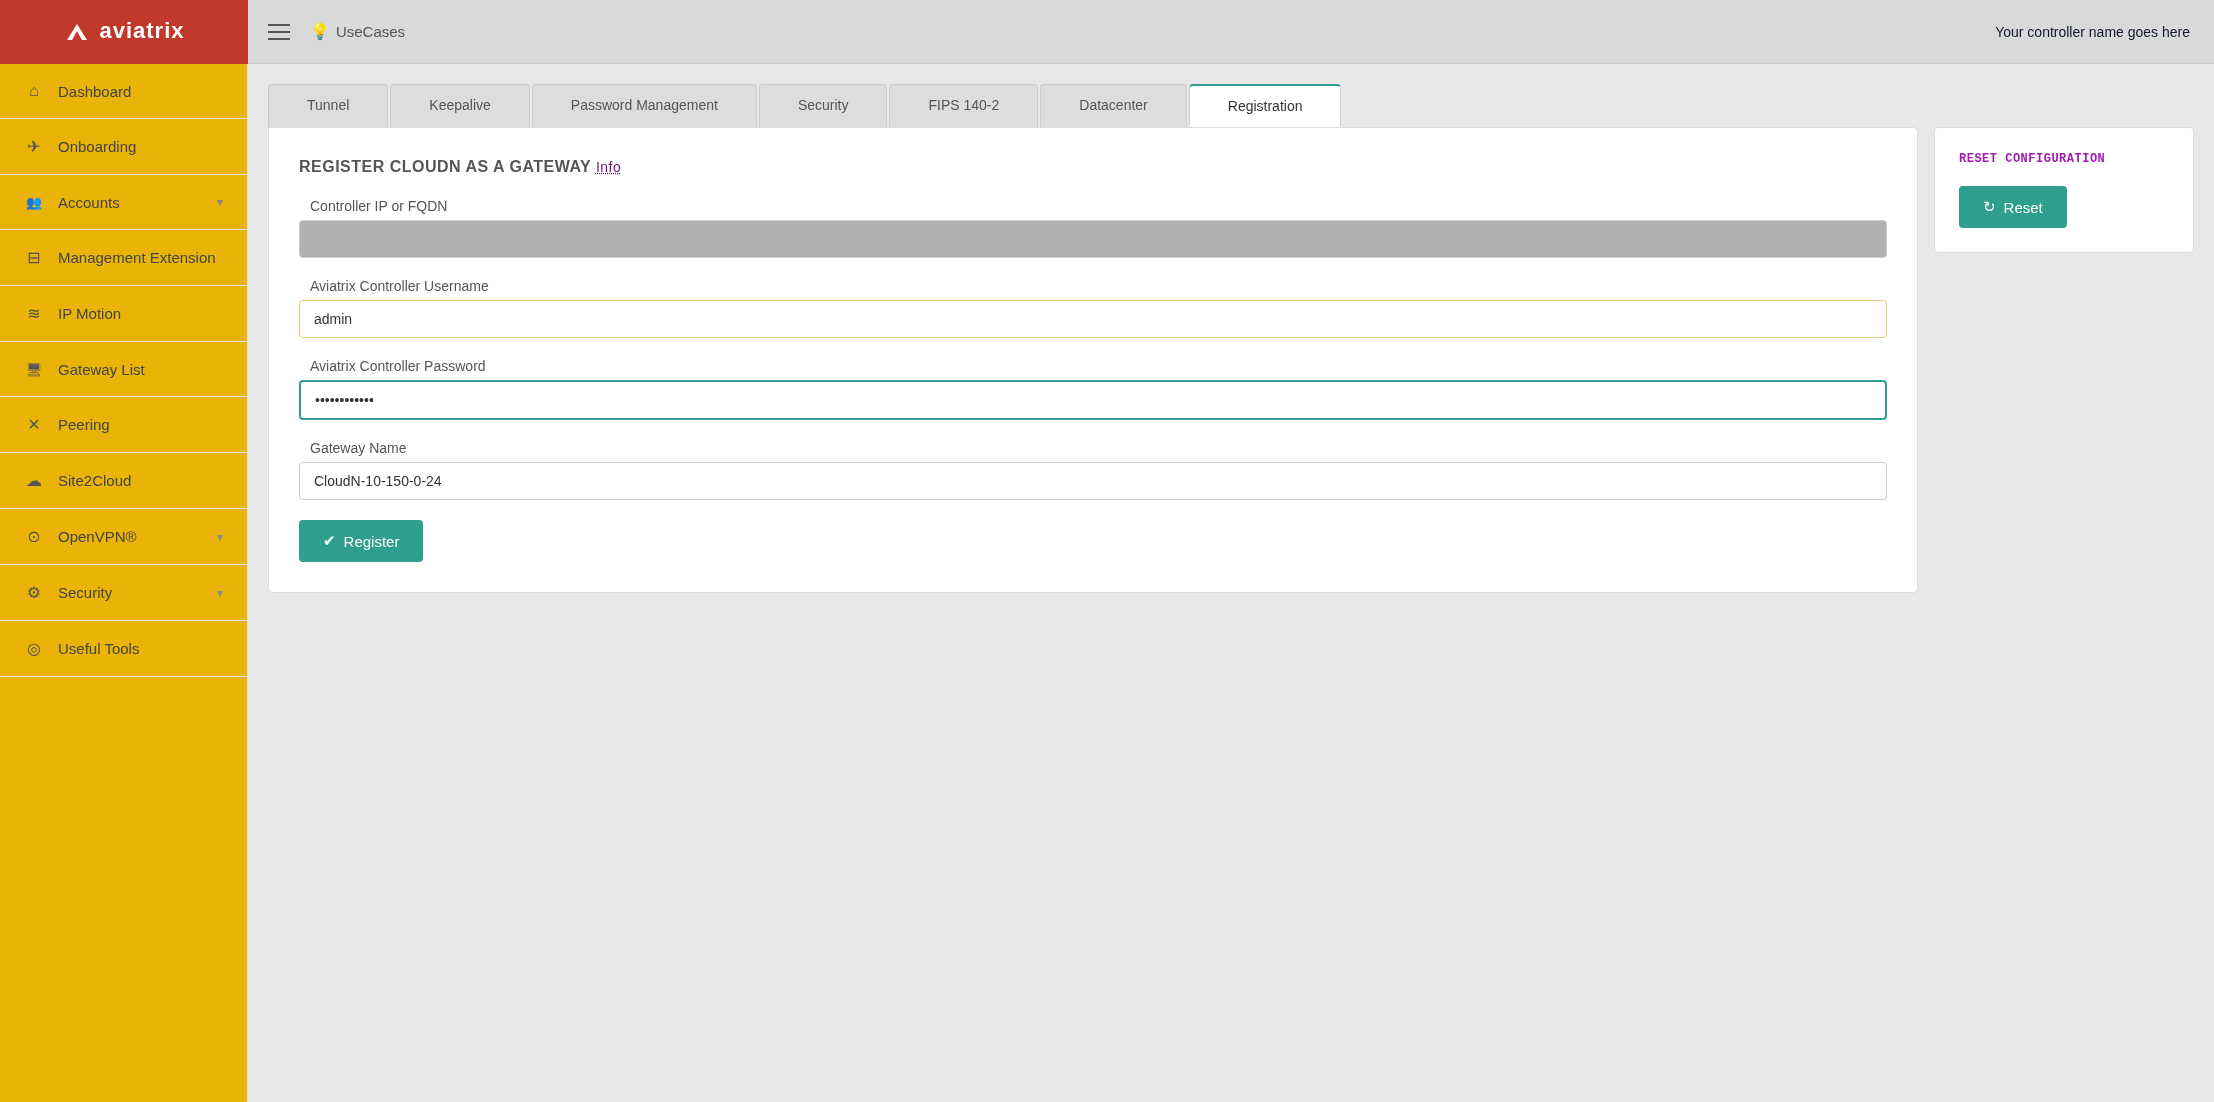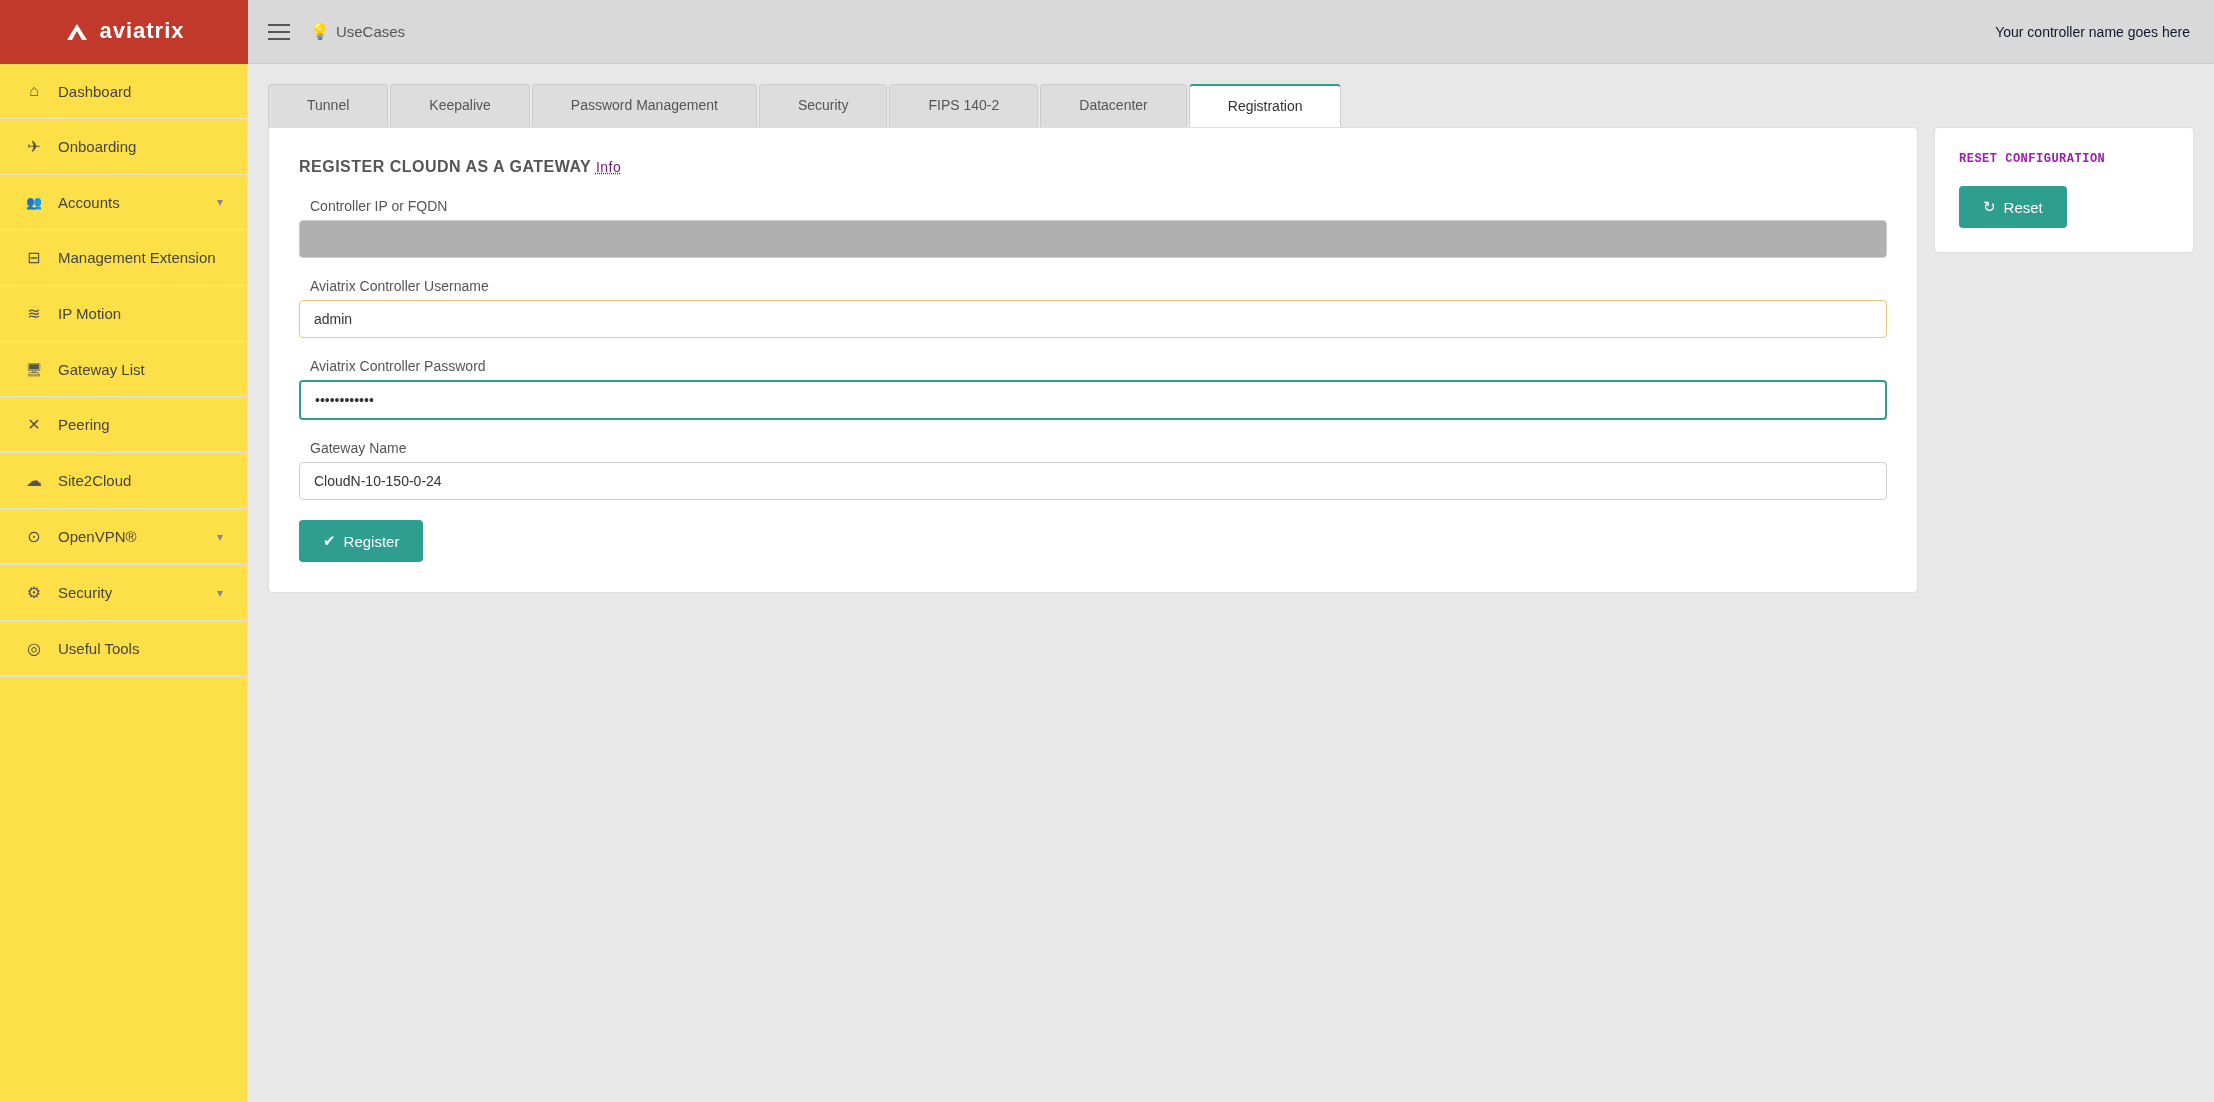--- a/index.html
+++ b/index.html
@@ -73,21 +73,21 @@
 
     
     .layout {
       display: flex;
       height: calc(100vh - 64px);
     }
 
     
     .sidebar {
       width: 248px;
-      background: #fde047;
+      background: #eab308;
       flex-shrink: 0;
       overflow-y: auto;
       border-right: 1px solid #ddd;
     }
     .sidebar-item {
       display: flex;
       align-items: center;
       gap: 14px;
       padding: 18px 24px;
       cursor: pointer;

